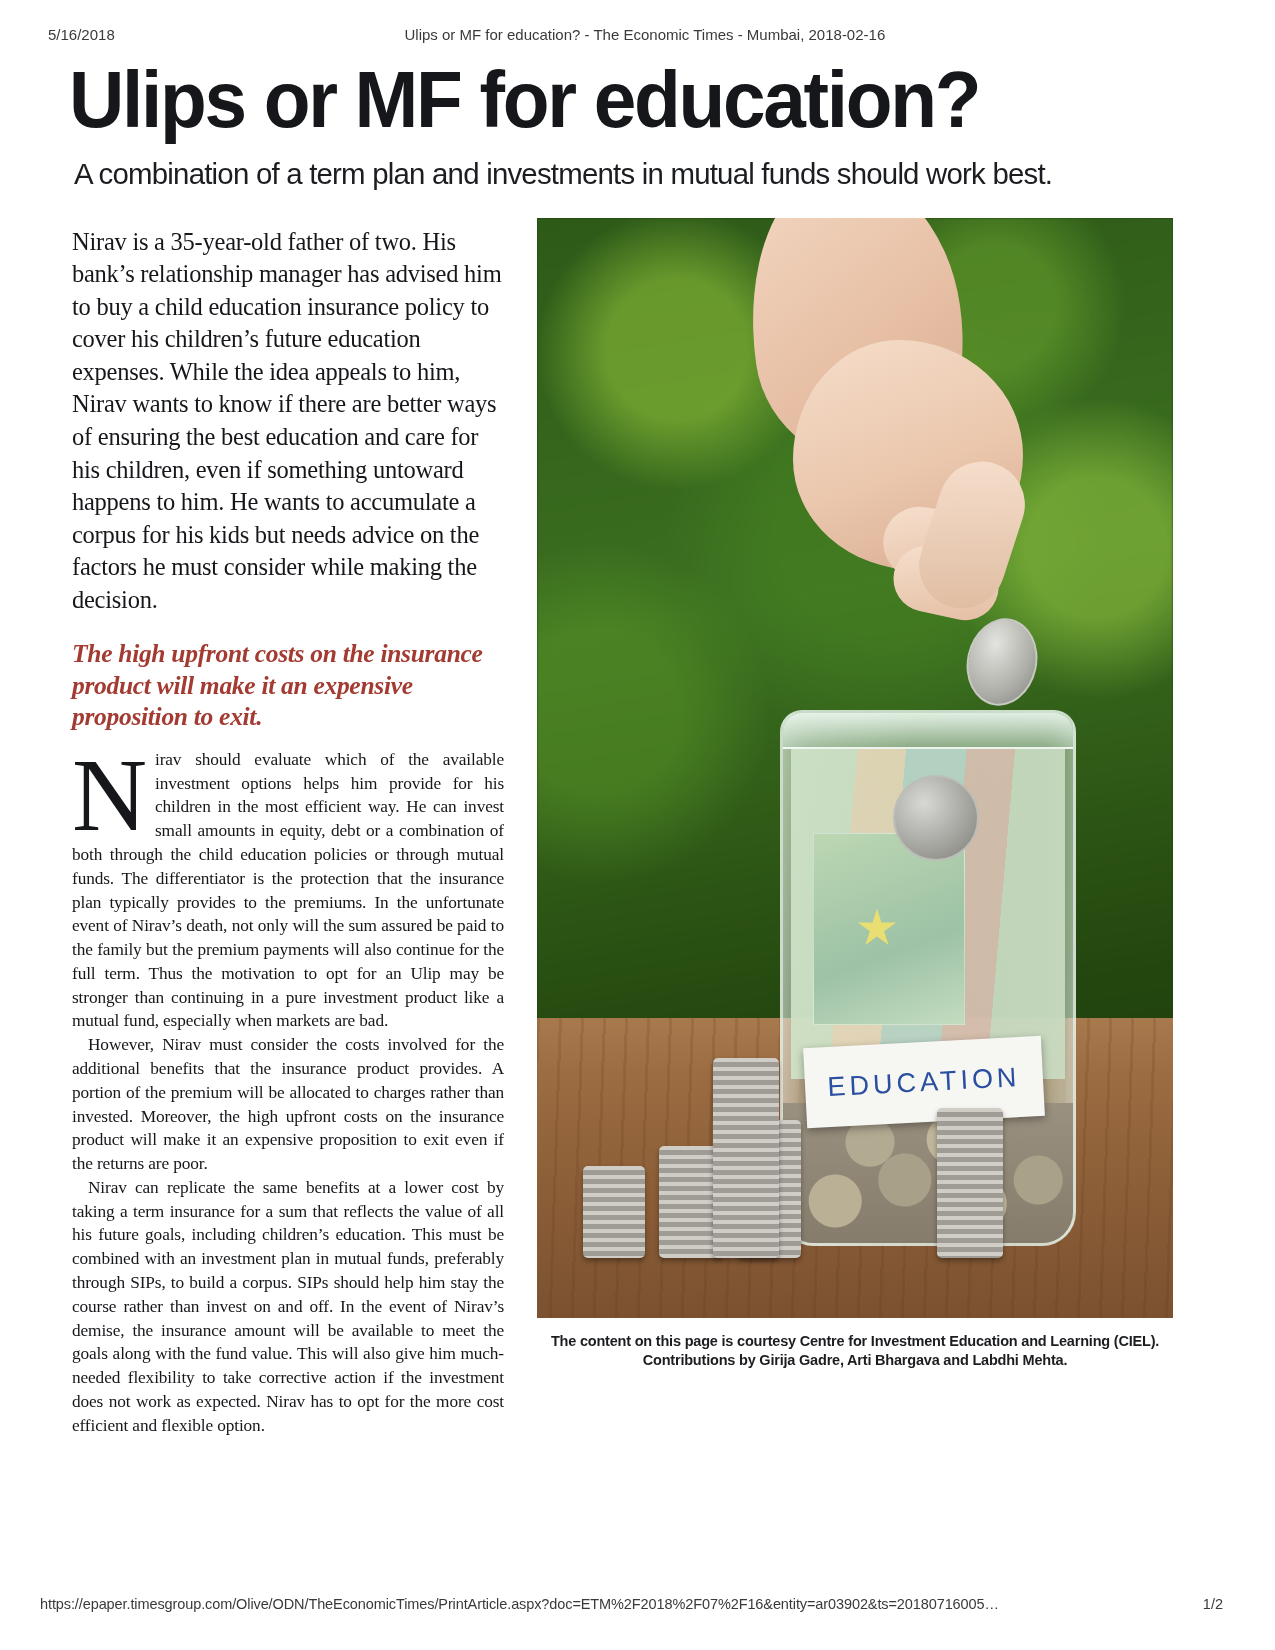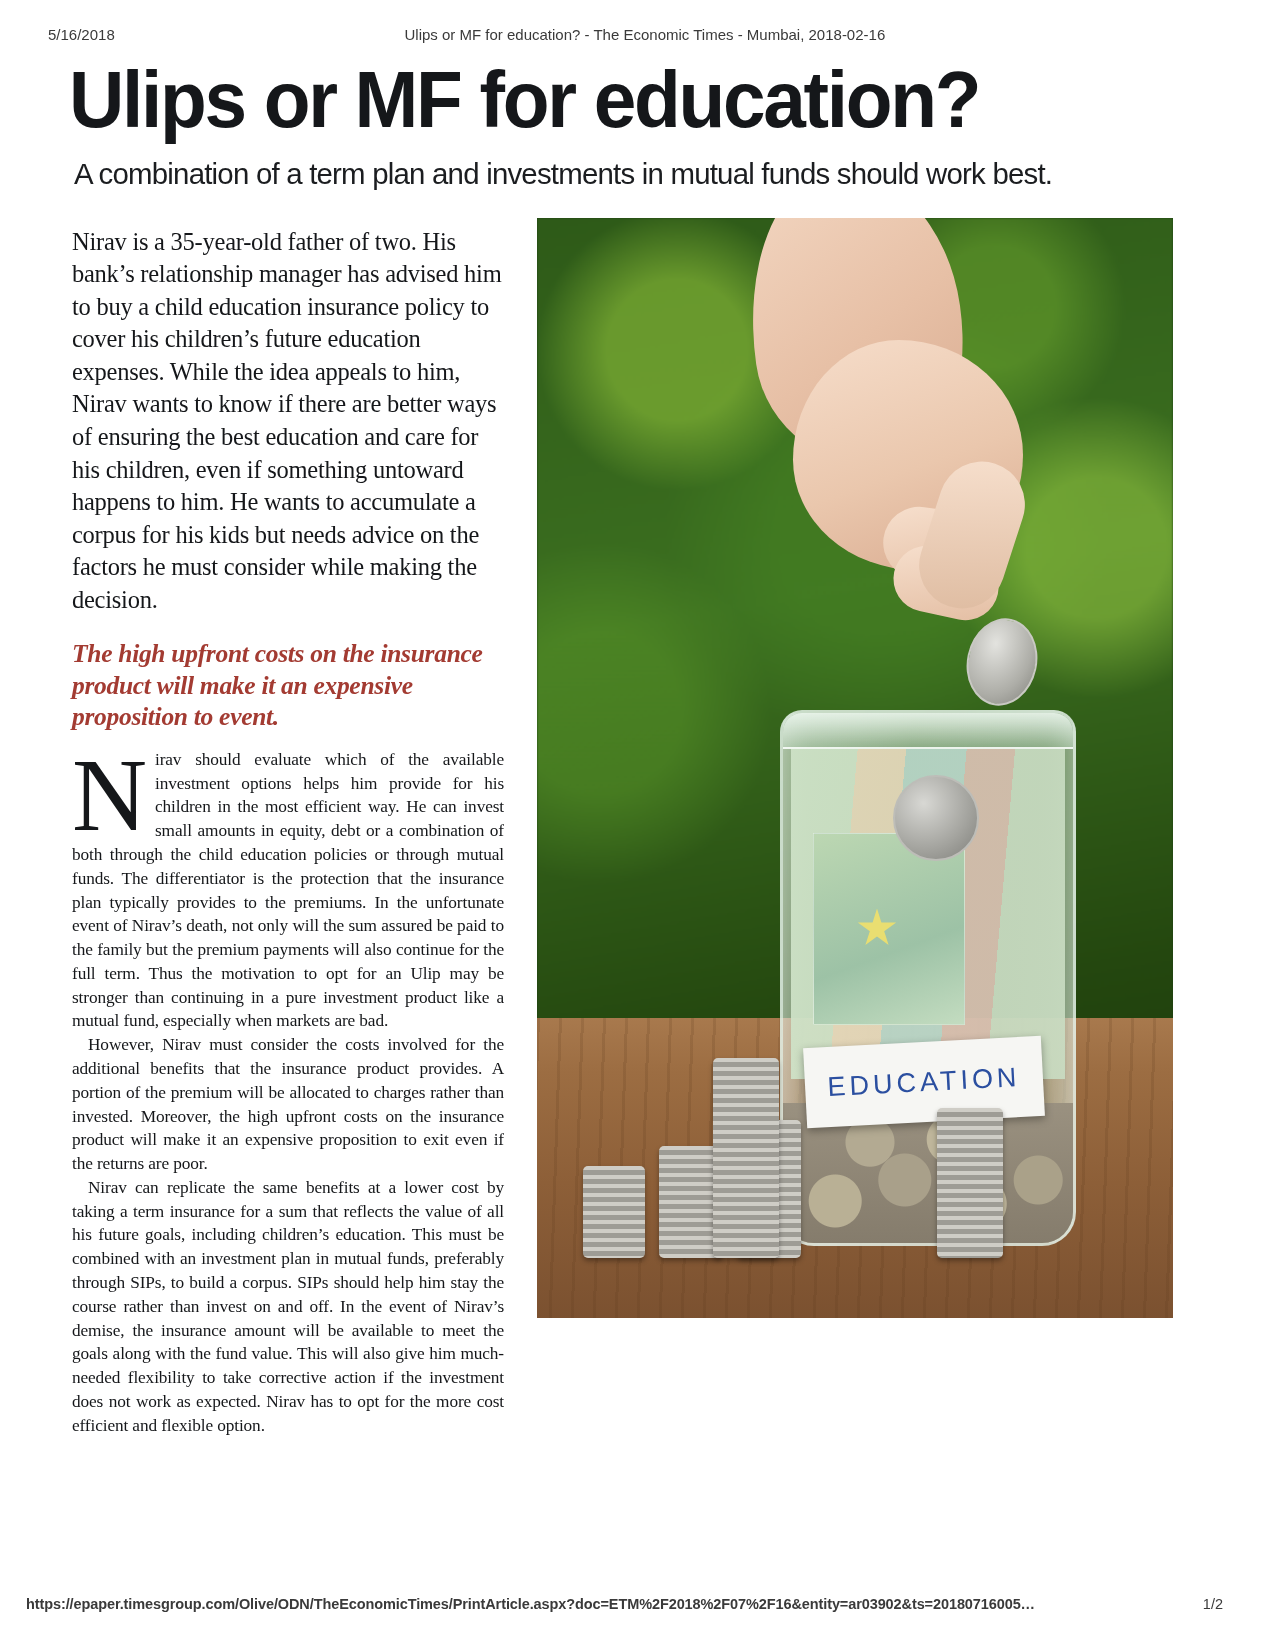--- a/index.html
+++ b/index.html
@@ -43,24 +43,23 @@
     bottom: 38px;
     left: 0;
     width: 1275px;
     display: flex;
     align-items: baseline;
     font-family: "Liberation Sans", sans-serif;
     font-size: 14.5px;
     color: #3a3a3a;
   }
   .print-footer .url {
-    margin-left: 26px;
+    margin-left: 40px;
     white-space: nowrap;
     letter-spacing: -0.1px;
-    font-weight: bold;
   }
   .print-footer .pagenum {
     margin-left: auto;
     margin-right: 52px;
     white-space: nowrap;
   }
 
   
   .article {
     position: absolute;
@@ -374,21 +373,21 @@
   <div class="standfirst">A combination of a term plan and investments in mutual funds should work best.</div>
 
   <div class="body-wrap">
 
     <div class="col-left">
 
       <div class="intro">
         <p>Nirav is a 35-year-old father of two. His bank’s relationship manager has advised him to buy a child education insurance policy to cover his children’s future education expenses. While the idea appeals to him, Nirav wants to know if there are better ways of ensuring the best education and care for his children, even if something untoward happens to him. He wants to accumulate a corpus for his kids but needs advice on the factors he must consider while making the decision.</p>
       </div>
 
-      <div class="pullquote">The high upfront costs on the insurance product will make it an expensive proposition to event.</div>
+      <div class="pullquote">The high upfront costs on the insurance product will make it an expensive proposition to exit.</div>
 
       <div class="maintext">
         <p class="first"><span class="dropcap">N</span><span>irav should evaluate which of the available investment options helps him provide for his children in the most efficient way. He can invest small amounts in equity, debt or a combination of both through the child education policies or through mutual funds. The differentiator is the protection that the insurance plan typically provides to the premiums. In the unfortunate event of Nirav’s death, not only will the sum assured be paid to the family but the premium payments will also continue for the full term. Thus the motivation to opt for an Ulip may be stronger than continuing in a pure investment product like a mutual fund, especially when markets are bad.</span></p>
         <p>However, Nirav must consider the costs involved for the additional benefits that the insurance product provides. A portion of the premium will be allocated to charges rather than invested. Moreover, the high upfront costs on the insurance product will make it an expensive proposition to exit even if the returns are poor.</p>
         <p>Nirav can replicate the same benefits at a lower cost by taking a term insurance for a sum that reflects the value of all his future goals, including children’s education. This must be combined with an investment plan in mutual funds, preferably through SIPs, to build a corpus. SIPs should help him stay the course rather than invest on and off. In the event of Nirav’s demise, the insurance amount will be available to meet the goals along with the fund value. This will also give him much-needed flexibility to take corrective action if the investment does not work as expected. Nirav has to opt for the more cost efficient and flexible option.</p>
       </div>
     </div>
 
     <div class="col-right">
       <div class="photo">
@@ -419,20 +418,21 @@
         <div class="coin-held"></div>
 
         <div class="stack s1"></div>
         <div class="stack s2"></div>
         <div class="stack s3"></div>
         <div class="stack tall"></div>
         <div class="stack s6"></div>
 
       </div>
 
+      <div class="photo-caption">The content on this page is courtesy Centre for Investment Education and Learning (CIEL). Contributions by Girija Gadre, Arti Bhargava and Labdhi Mehta.</div>
     </div>
 
   </div>
 </div>
 
 <div class="print-footer">
   <div class="url">https://epaper.timesgroup.com/Olive/ODN/TheEconomicTimes/PrintArticle.aspx?doc=ETM%2F2018%2F07%2F16&amp;entity=ar03902&amp;ts=20180716005…</div>
   <div class="pagenum">1/2</div>
 </div>
 

